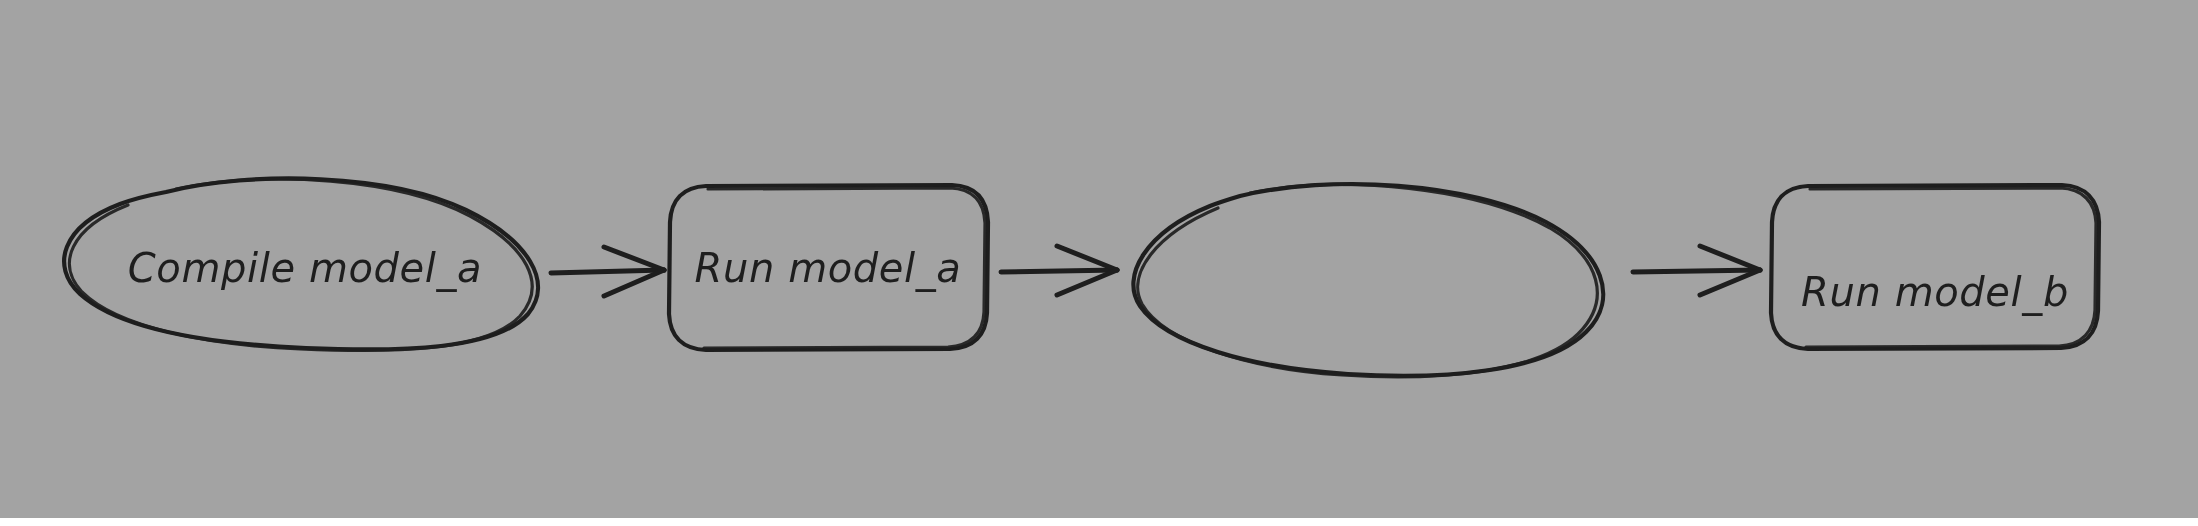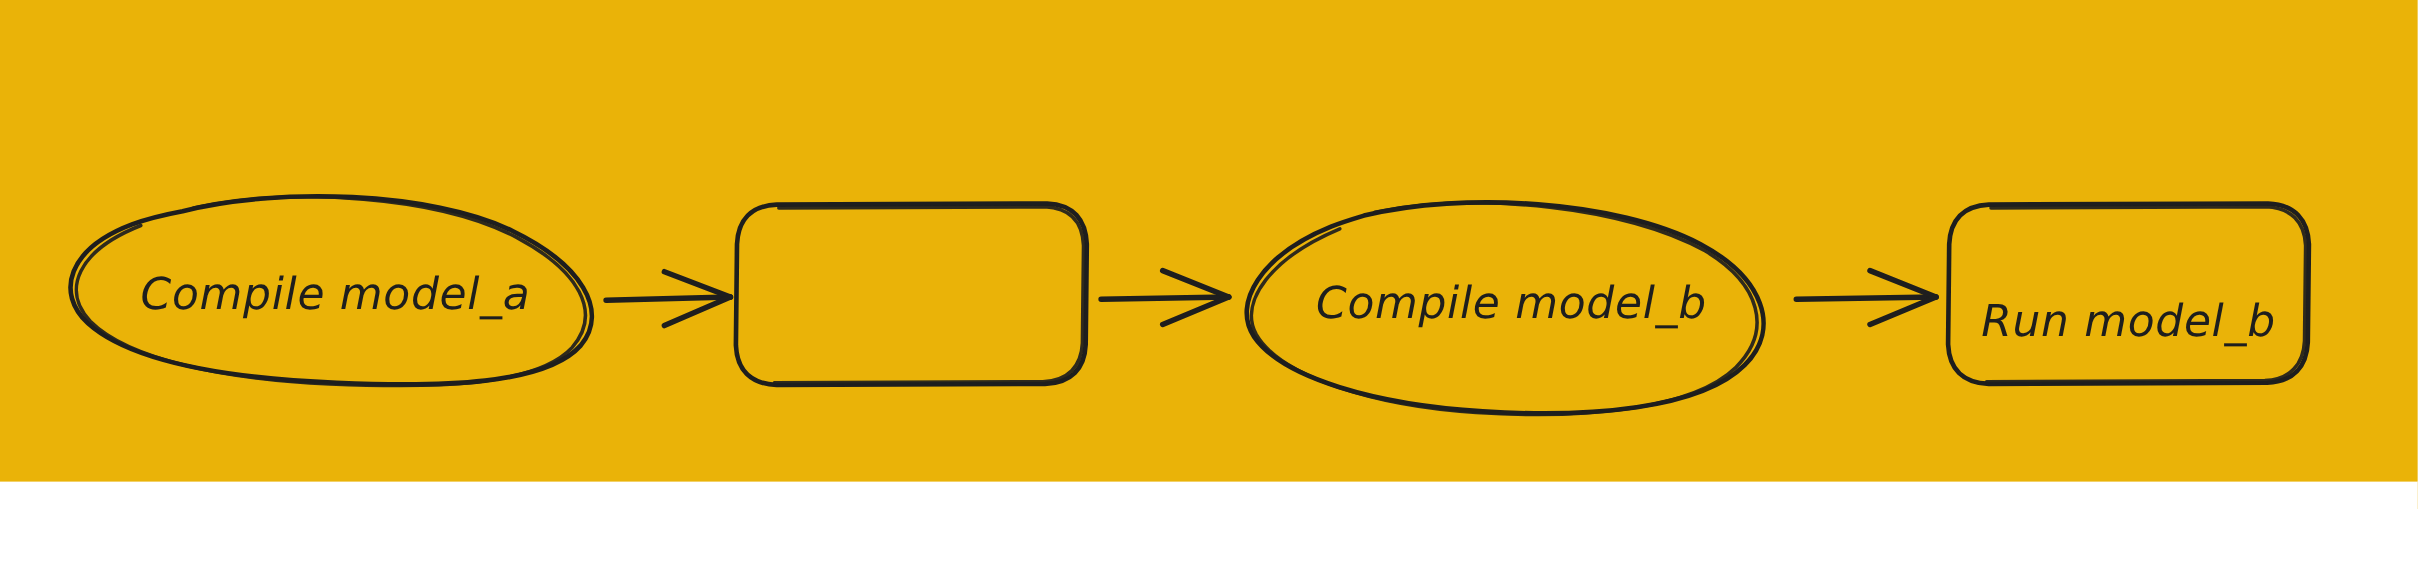--- a/index.html
+++ b/index.html
@@ -7,22 +7,22 @@
     margin: 0;
     padding: 0;
     background: #ffffff;
   }
   body {
     font-family: "DejaVu Sans", sans-serif;
   }
   #canvas {
     position: relative;
     width: 2198px;
-    height: 438px;
-    background: #eab308;
+    height: 518px;
+    background: #a3a3a3;
     overflow: hidden;
   }
   #diagram-svg {
     position: absolute;
     inset: 0;
     width: 2198px;
     height: 526px;
     display: block;
   }
   .sketch-stroke {
@@ -150,22 +150,22 @@
                L 2060 188
                C 2083 189, 2095 202, 2096 223
                L 2095 310
                C 2094 331, 2082 345, 2059 346
                L 1806 347"></path>
     </g>
   </svg>
 
   <div class="node-label" style="left:305px; top:268px;">Compile model_a</div>
 
+  <div class="node-label" style="left:828px; top:268px;">Run model_a</div>
 
-  <div class="node-label" style="left:1374px; top:276px;">Compile model_b</div>
 
   <div class="node-label" style="left:1935px; top:268px;margin-top:24px;">Run model_b</div>
 
   <div class="node-hit" style="left:65px;  top:177px; width:480px; height:175px;"></div>
   <div class="node-hit" style="left:668px; top:184px; width:320px; height:166px;"></div>
   <div class="node-hit" style="left:1135px;top:176px; width:479px; height:202px;"></div>
   <div class="node-hit" style="left:1770px;top:184px; width:330px; height:164px;"></div>
 
 </div>
 

